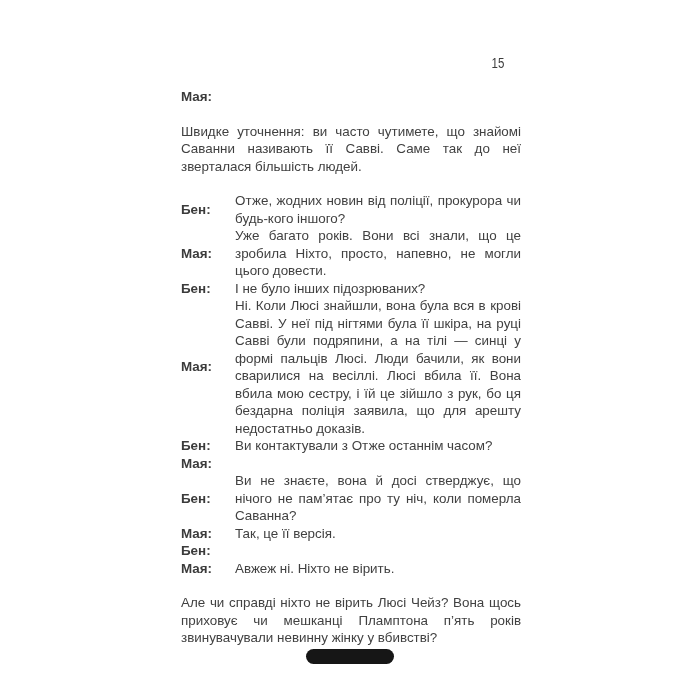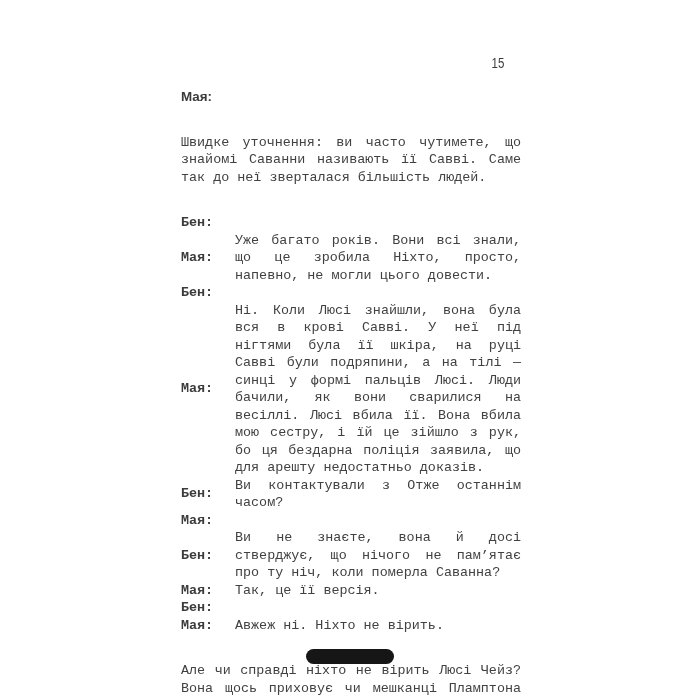--- a/index.html
+++ b/index.html
@@ -22,21 +22,21 @@
     position:absolute;top:55px;left:483px;width:30px;
     font-size:14px;font-weight:500;color:var(--page-number);
     letter-spacing:0;transform:scaleX(.82);transform-origin:center;
     text-align:center;
   }
   .content{
     position:absolute;left:181px;top:88px;width:340px;
     font-size:13.4px;line-height:17.5px;color:var(--text);
   }
   .block{margin:0;}
-  .block + .block{margin-top:28px;font-family:Liberation Mono, monospace;}
+  .block + .block{margin-top:17px;}
   .dialogue-row{display:flex;align-items:center;}
   .speaker{
     flex:0 0 54px;width:54px;font-weight:700;color:var(--speaker);
     white-space:nowrap;
   }
   .dialogue-text{
     flex:1 1 auto;text-align:justify;text-justify:inter-word;
   }
   .narration{
     text-align:justify;text-justify:inter-word;
@@ -60,27 +60,29 @@
       <div class="dialogue-row">
         <span class="speaker">Мая:</span>
       </div>
     </section>
 
     <p class="block narration">Швидке уточнення: ви часто чутимете, що знайомі Саванни називають її Савві. Саме так до неї зверталася більшість людей.</p>
 
     <section class="block dialogue">
       <div class="dialogue-row">
         <span class="speaker">Бен:</span>
+        <span class="dialogue-text">Отже, жодних новин від поліції, прокурора чи будь-кого іншого?</span>
       </div>
       <div class="dialogue-row">
         <span class="speaker">Мая:</span>
         <span class="dialogue-text">Уже багато років. Вони всі знали, що це зробила Ніхто, просто, напевно, не могли цього довести.</span>
       </div>
       <div class="dialogue-row">
         <span class="speaker">Бен:</span>
+        <span class="dialogue-text">І не було інших підозрюваних?</span>
       </div>
       <div class="dialogue-row">
         <span class="speaker">Мая:</span>
         <span class="dialogue-text">Ні. Коли Люсі знайшли, вона була вся в крові Савві. У неї під нігтями була її шкіра, на руці Савві були подряпини, а на тілі — синці у формі пальців Люсі. Люди бачили, як вони сварилися на весіллі. Люсі вбила її. Вона вбила мою сестру, і їй це зійшло з рук, бо ця бездарна поліція заявила, що для арешту недостатньо доказів.</span>
       </div>
       <div class="dialogue-row">
         <span class="speaker">Бен:</span>
         <span class="dialogue-text">Ви контактували з Отже останнім часом?</span>
       </div>
       <div class="dialogue-row">

